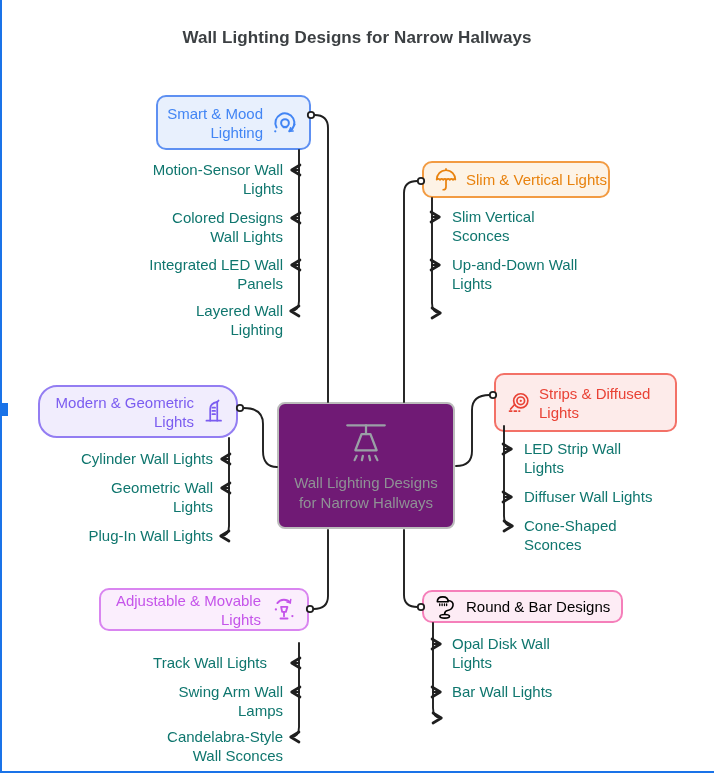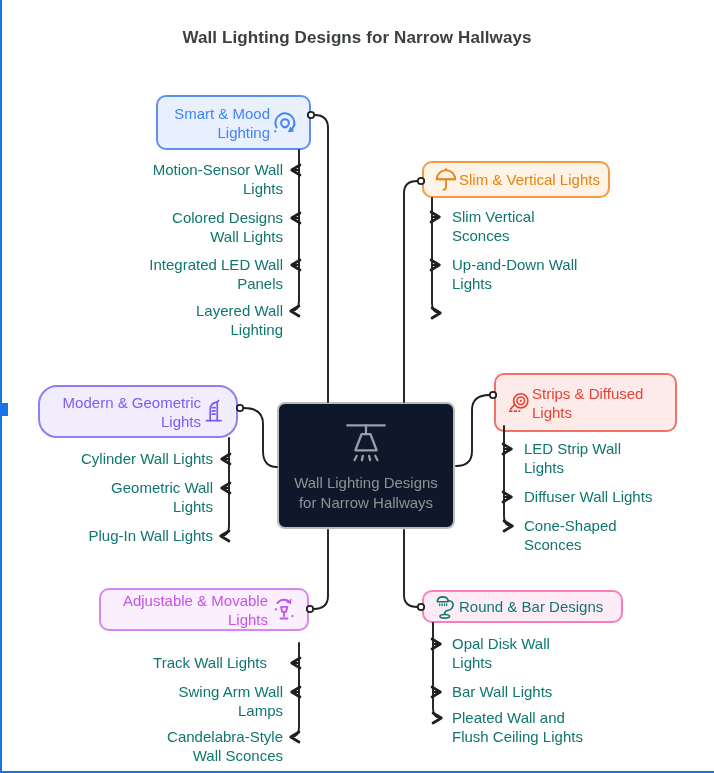--- a/index.html
+++ b/index.html
@@ -10,36 +10,36 @@
   .accent-left{position:absolute;left:0;top:0;width:2px;height:773px;background:#1a73e8;}
   .accent-bottom{position:absolute;left:0;bottom:0;width:714px;height:2px;background:#1a73e8;}
   .accent-handle{position:absolute;left:0;top:403px;width:8px;height:13px;background:#1a73e8;}
   .title{
     position:absolute;left:0;right:0;top:28px;text-align:center;
     font-size:17px;font-weight:bold;color:#3c4043;letter-spacing:.1px;
   }
   .wires{position:absolute;left:0;top:0;z-index:5;pointer-events:none;}
   .box{
     position:absolute;box-sizing:border-box;border:2px solid;border-radius:10px;
-    display:flex;align-items:center;padding:0 9px;z-index:2;
+    display:flex;align-items:center;gap:7px;padding:0 9px;z-index:2;
     font-size:15px;line-height:19px;white-space:pre;
   }
   .box .lbl{flex:1;}
   .box.icon-right .lbl{text-align:right;}
   .box.icon-left{justify-content:flex-start;}
   .icon{display:flex;align-items:center;justify-content:center;flex:0 0 auto;}
   .b1{left:156px;top:95px;width:155px;height:55px;background:#e8f0fd;border-color:#5e90f2;color:#4285f4;}
   .b2{left:422px;top:161px;width:188px;height:37px;background:#fdf3e6;border-color:#f29b42;color:#e8820e;}
   .b3{left:38px;top:385px;width:200px;height:53px;background:#f1edfd;border-color:#937df2;color:#7b5cf0;border-radius:19px;}
   .b4{left:494px;top:373px;width:183px;height:59px;background:#fdebea;border-color:#f37167;color:#e94235;}
   .b5{left:99px;top:588px;width:210px;height:43px;background:#fbeefd;border-color:#d985f0;color:#c554ea;}
-  .b6{left:422px;top:590px;width:201px;height:33px;background:#fdecf5;border-color:#f57fba;color:#0f766e;}
+  .b6{left:422px;top:590px;width:201px;height:33px;background:#fdecf5;border-color:#f57fba;color:#000000;}
   .center-node{
     position:absolute;left:277px;top:402px;width:178px;height:127px;box-sizing:border-box;
-    background:#0f172a;border:2px solid #bcbcbc;border-radius:8px;z-index:2;
+    background:#701a75;border:2px solid #bcbcbc;border-radius:8px;z-index:2;
     display:flex;flex-direction:column;align-items:center;justify-content:center;gap:4px;
     color:#8f9295;font-size:15px;line-height:20px;text-align:center;white-space:pre;
   }
   .sub{
     position:absolute;z-index:2;color:#0f766e;font-size:15px;line-height:19px;white-space:pre;
   }
   .sub.ra{text-align:right;}
 </style>
 </head>
 <body>
@@ -222,16 +222,14 @@
 
   <div class="sub ra" style="top:653px;right:447px;">Track Wall Lights</div>
   <div class="sub ra" style="top:682px;right:431px;">Swing Arm Wall
 Lamps</div>
   <div class="sub ra" style="top:727px;right:431px;">Candelabra-Style
 Wall Sconces</div>
 
   <div class="sub" style="top:634px;left:452px;">Opal Disk Wall
 Lights</div>
   <div class="sub" style="top:682px;left:452px;">Bar Wall Lights</div>
-  <div class="sub" style="top:708px;left:452px;">Pleated Wall and
-Flush Ceiling Lights</div>
 
 </div>
 
 </body></html>

